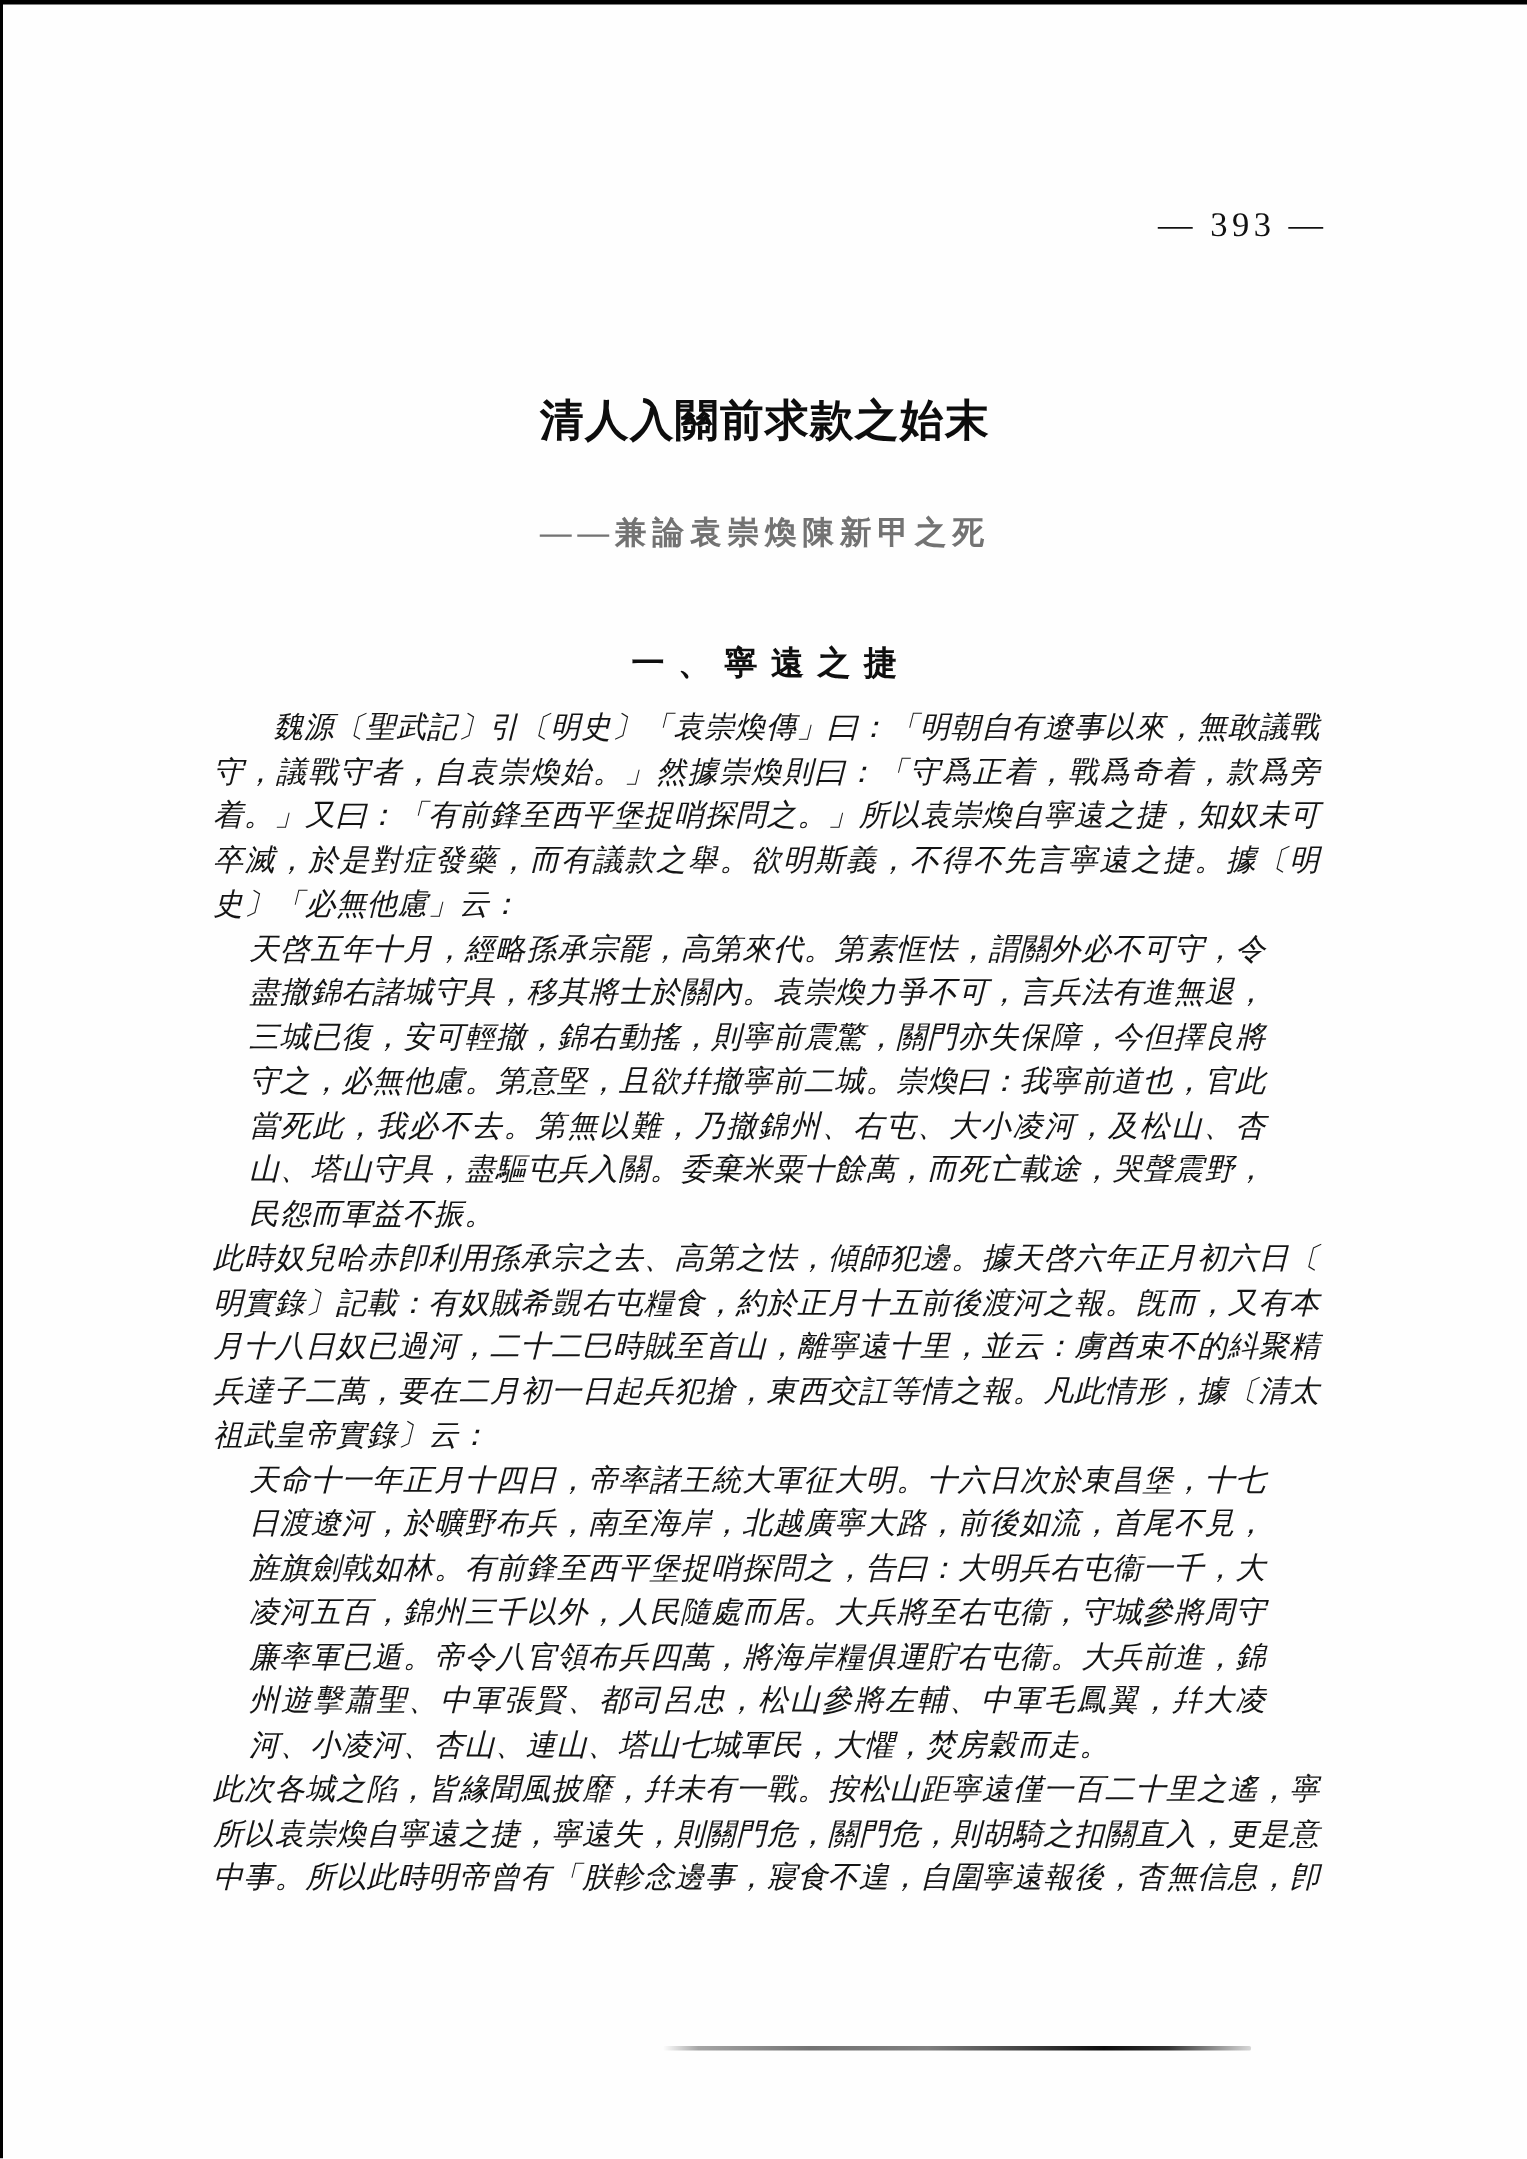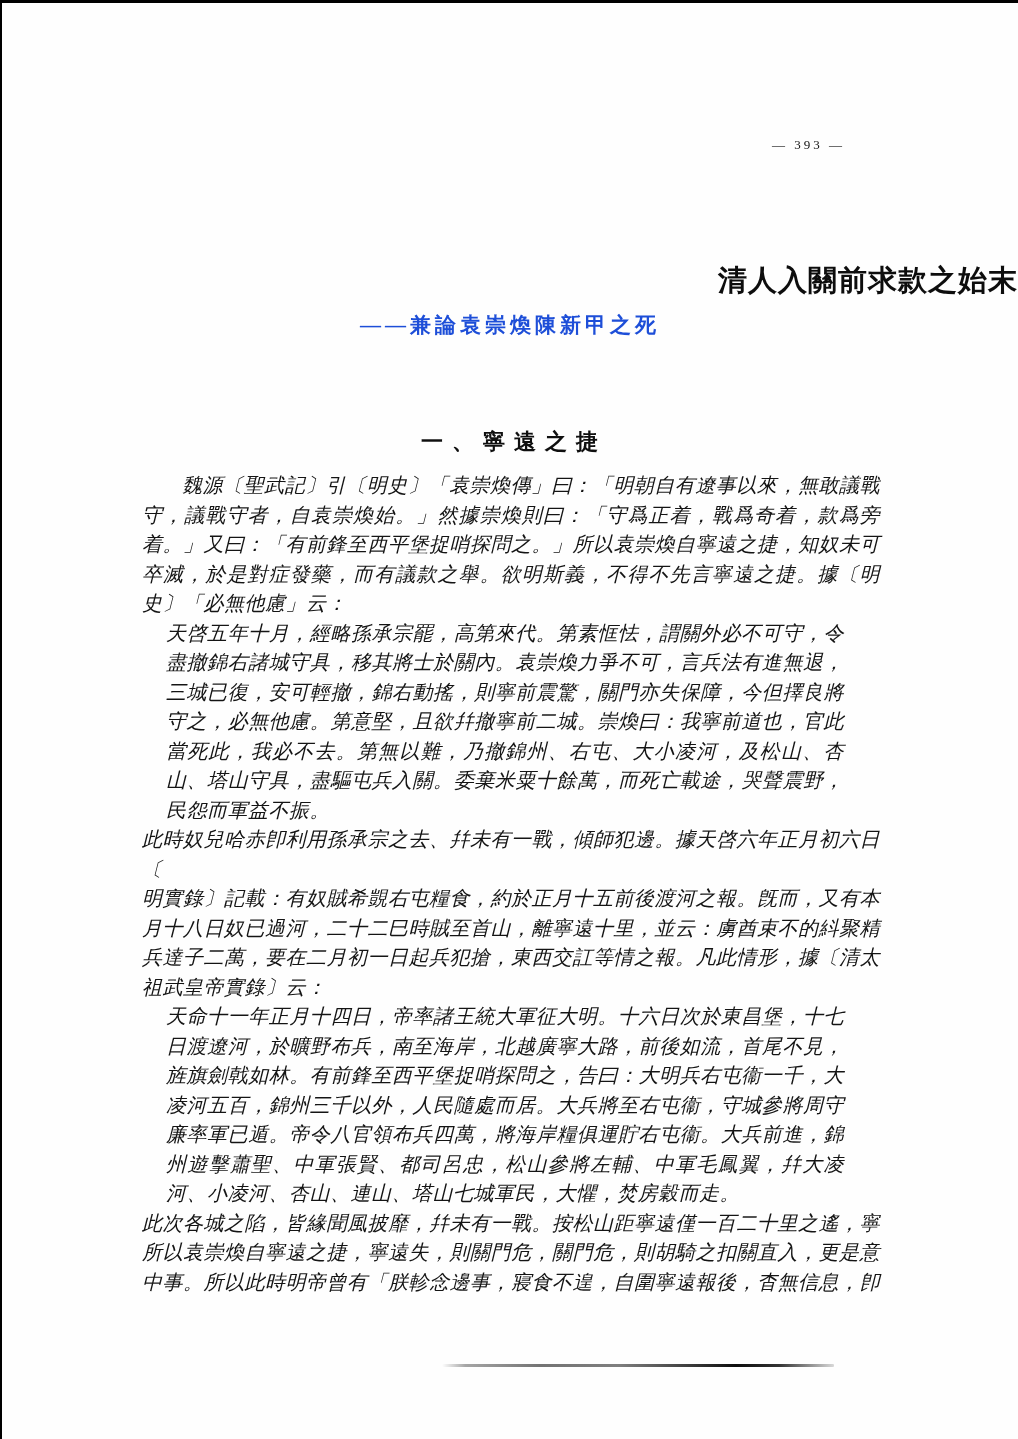--- a/index.html
+++ b/index.html
@@ -12,48 +12,48 @@
     border-top: 3px solid #000;
     border-left: 2px solid #000;
     overflow: hidden;
     font-family: "Liberation Serif", "DejaVu Serif", serif;
     color: #141414;
   }
   .page-number {
     position: absolute;
     top: 134px;
     left: 770px;
-    font-size: 13px;
+    font-size: 23px;
     letter-spacing: 3px;
     color: #111;
     white-space: nowrap;
   }
   .title {
     position: absolute;
     top: 258px;
     left: 0;
     width: 100%;
     margin: 0;
-    text-align: right;
+    text-align: center;
     font-size: 29px;
     font-weight: 700;
     letter-spacing: 1px;
     color: #0d0d0d;
   }
   .subtitle {
     position: absolute;
-    top: 308px;
+    top: 338px;
     left: 0;
     width: 100%;
     margin: 0;
     text-align: center;
     font-size: 21px;
     font-weight: 600;
     letter-spacing: 4px;
-    color: #1d4ed8;
+    color: #737373;
   }
   .section-heading {
     position: absolute;
     top: 424px;
     left: 4px;
     width: 100%;
     margin: 0;
     text-align: center;
     font-size: 22px;
     font-weight: 700;
@@ -111,21 +111,21 @@
       <div class="block quote">
         <div class="line">天啓五年十月，經略孫承宗罷，高第來代。第素恇怯，謂關外必不可守，令</div>
         <div class="line">盡撤錦右諸城守具，移其將士於關內。袁崇煥力爭不可，言兵法有進無退，</div>
         <div class="line">三城已復，安可輕撤，錦右動搖，則寧前震驚，關門亦失保障，今但擇良將</div>
         <div class="line">守之，必無他慮。第意堅，且欲幷撤寧前二城。崇煥曰：我寧前道也，官此</div>
         <div class="line">當死此，我必不去。第無以難，乃撤錦州、右屯、大小凌河，及松山、杏</div>
         <div class="line">山、塔山守具，盡驅屯兵入關。委棄米粟十餘萬，而死亡載途，哭聲震野，</div>
         <div class="line short">民怨而軍益不振。</div>
       </div>
       <div class="block paragraph">
-        <div class="line">此時奴兒哈赤卽利用孫承宗之去、幷未有一戰，傾師犯邊。據天啓六年正月初六日〔</div>
+        <div class="line">此時奴兒哈赤卽利用孫承宗之去、高第之怯，傾師犯邊。據天啓六年正月初六日〔</div>
         <div class="line">明實錄〕記載：有奴賊希覬右屯糧食，約於正月十五前後渡河之報。旣而，又有本</div>
         <div class="line">月十八日奴已過河，二十二巳時賊至首山，離寧遠十里，並云：虜酋束不的紏聚精</div>
         <div class="line">兵達子二萬，要在二月初一日起兵犯搶，東西交訌等情之報。凡此情形，據〔清太</div>
         <div class="line short">祖武皇帝實錄〕云：</div>
       </div>
       <div class="block quote">
         <div class="line">天命十一年正月十四日，帝率諸王統大軍征大明。十六日次於東昌堡，十七</div>
         <div class="line">日渡遼河，於曠野布兵，南至海岸，北越廣寧大路，前後如流，首尾不見，</div>
         <div class="line">旌旗劍戟如林。有前鋒至西平堡捉哨探問之，告曰：大明兵右屯衞一千，大</div>
         <div class="line">凌河五百，錦州三千以外，人民隨處而居。大兵將至右屯衞，守城參將周守</div>

